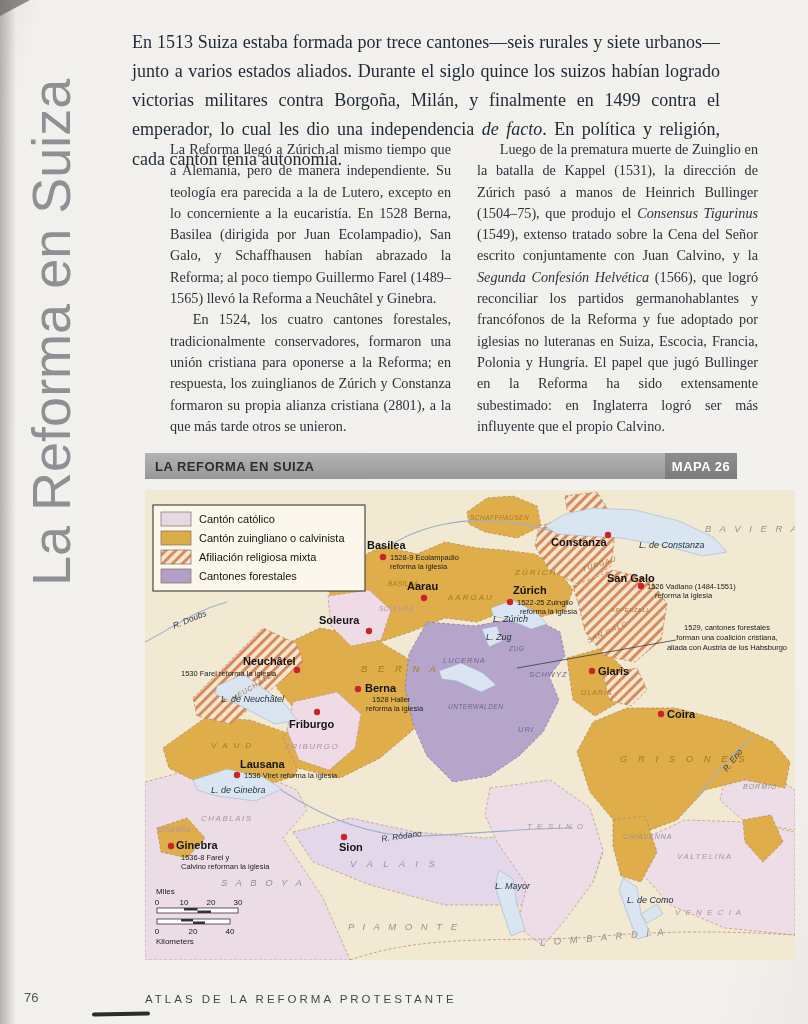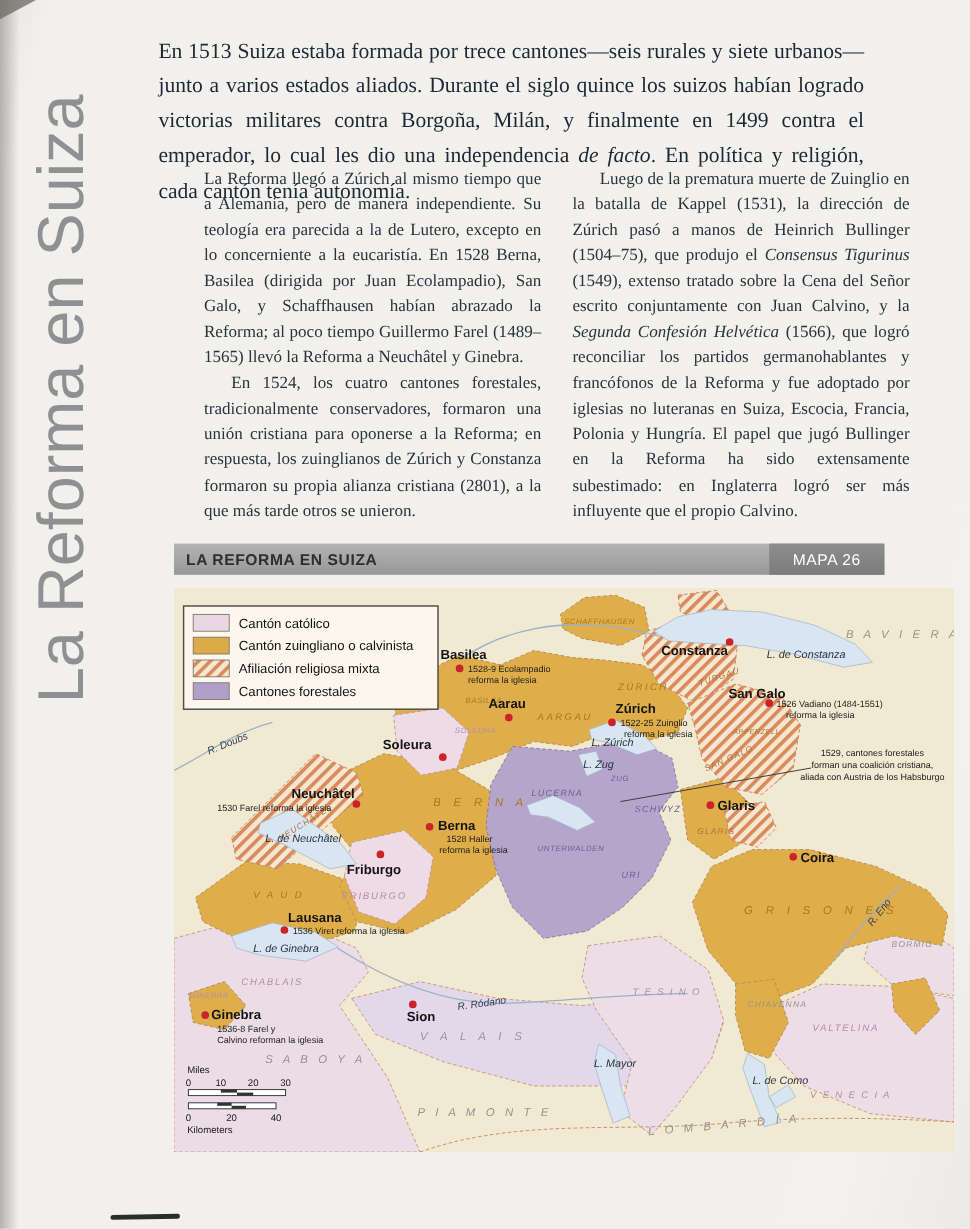--- a/index.html
+++ b/index.html
@@ -20,23 +20,23 @@
   .intro{position:absolute;left:132px;top:28px;width:588px;
          font-size:18px;font-weight:400;line-height:1.62;text-align:justify;color:#1d2836;}
   .cols{position:absolute;left:145px;top:139px;width:588px;display:flex;gap:26px;margin-left:25px;}
   .col{width:281px;font-size:14.2px;line-height:1.5;text-align:justify;color:#2a323b;}
   .col p{margin:0;}
   .col p.ind{text-indent:1.6em;}
   .maphdr{position:absolute;left:145px;top:453px;width:592px;height:26px;display:flex;
           align-items:center;background:linear-gradient(180deg,#b3b3b3,#989898);
           font-family:"Liberation Sans",sans-serif;}
   .mh-title{flex:1;padding-left:10px;font-size:13px;font-weight:700;color:#2e2e2e;letter-spacing:.5px;}
-  .mh-num{width:96px;height:100%;display:flex;align-items:center;justify-content:center;
+  .mh-num{width:72px;height:100%;display:flex;align-items:center;justify-content:center;
           background:linear-gradient(180deg,#8d8d8d,#7c7c7c);color:#fff;font-size:13px;
-          font-weight:400;letter-spacing:.5px;}
+          font-weight:700;letter-spacing:.5px;}
   .mapwrap{position:absolute;left:145px;top:490px;width:650px;height:470px;}
   .footer{position:absolute;left:0;top:986px;width:808px;height:30px;
           font-family:"Liberation Sans",sans-serif;color:#4c4c4c;}
   .pagenum{position:absolute;left:24px;top:4px;font-size:13px;color:#55565a;}
   .booktitle{position:absolute;left:145px;top:7px;font-size:11.5px;letter-spacing:3px;color:#46474b;}
   
   svg text{font-family:"Liberation Sans",sans-serif;}
   .city{fill:#141414;font-weight:700;font-size:11px;}
   .note{fill:#1c1c1c;font-size:7.5px;}
   .lake{fill:#27333f;font-style:italic;font-size:9px;}
@@ -278,15 +278,19 @@
       <rect x="36" y="429" width="12" height="2.5" fill="#333333"></rect>
       <rect x="48" y="431.5" width="12" height="2.5" fill="#333333"></rect>
       <text class="sc" x="12" y="444" text-anchor="middle">0</text>
       <text class="sc" x="48" y="444" text-anchor="middle">20</text>
       <text class="sc" x="85" y="444" text-anchor="middle">40</text>
       <text class="sc" x="11" y="454">Kilometers</text>
     </g>
   </svg>
   </div>
 
+  <div class="footer">
+    <span class="pagenum">76</span>
+    <span class="booktitle">ATLAS DE LA REFORMA PROTESTANTE</span>
+  </div>
 
   <div class="scan-dash"></div>
 </div>
 
 </body></html>

